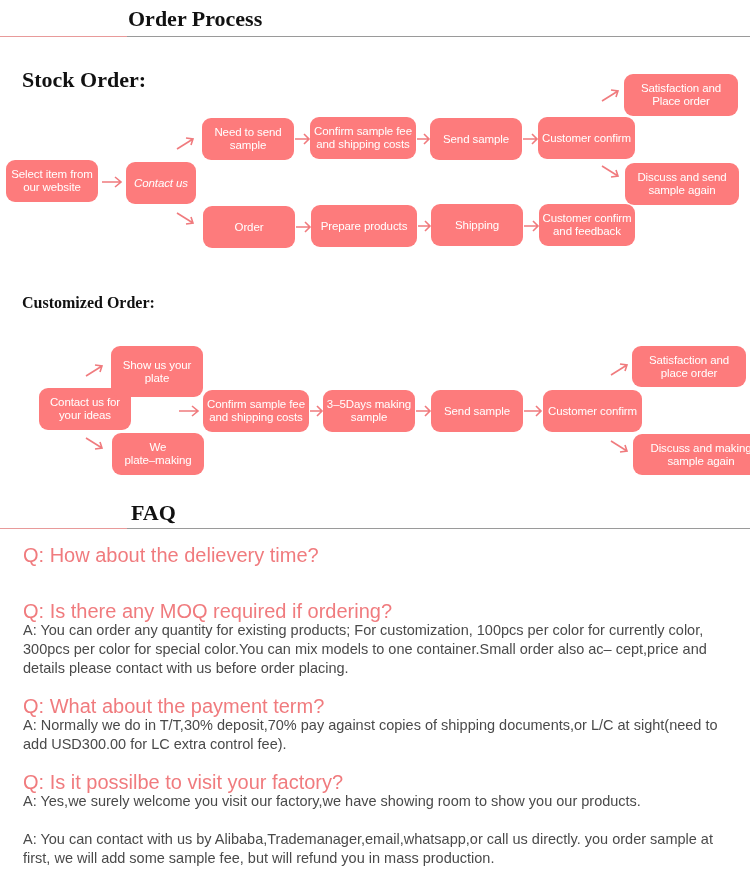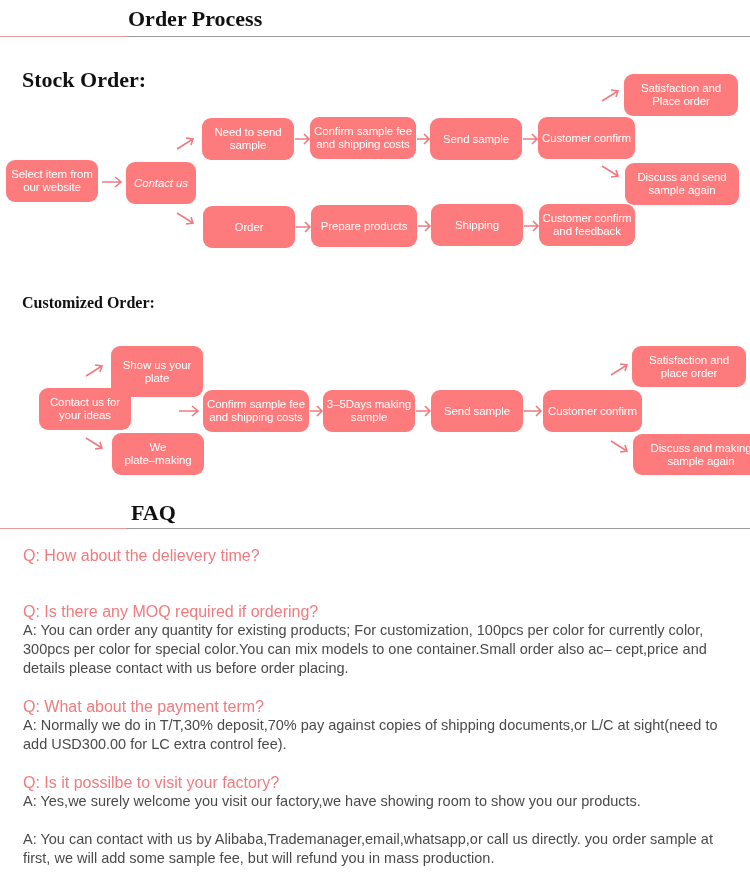--- a/index.html
+++ b/index.html
@@ -4,21 +4,21 @@
 <style>
   html, body { margin:0; padding:0; background:#ffffff; }
   body { width:750px; height:895px; position:relative; overflow:hidden; font-family:"Liberation Sans", sans-serif; }
   .section-title { position:absolute; font-family:"Liberation Serif", serif; font-weight:bold; color:#111; white-space:nowrap; }
   .rule { position:absolute; height:1px; left:0; width:750px; background:#9a9a9a; }
   .rule .accent { position:absolute; left:0; top:0; height:1px; width:127px; background:#e89a9a; }
   .box { position:absolute; background:#fd7b7c; border-radius:9px; color:#ffffff; display:flex; align-items:center; justify-content:center; text-align:center; font-size:11.5px; line-height:13px; box-sizing:border-box; padding:0 1px; white-space:pre-line; letter-spacing:-0.1px; }
   .arrow { position:absolute; width:22px; height:14px; }
   .arrow svg { width:100%; height:100%; overflow:visible; }
   .faq { position:absolute; left:23px; width:715px; }
-  .faq .q { color:#f07b7e; font-size:16px; line-height:19px; margin:0; }
+  .faq .q { color:#f07b7e; font-size:20px; line-height:19px; margin:0; }
   .faq .a { color:#4a4a4a; font-size:14.5px; line-height:19px; margin:0; }
 </style>
 </head>
 <body>
 
 <div class="section-title" style="left:128px; top:6px; font-size:22px;">Order Process</div>
 <div class="rule" style="top:36px;">
     <div class="accent"></div>
   </div>
 

